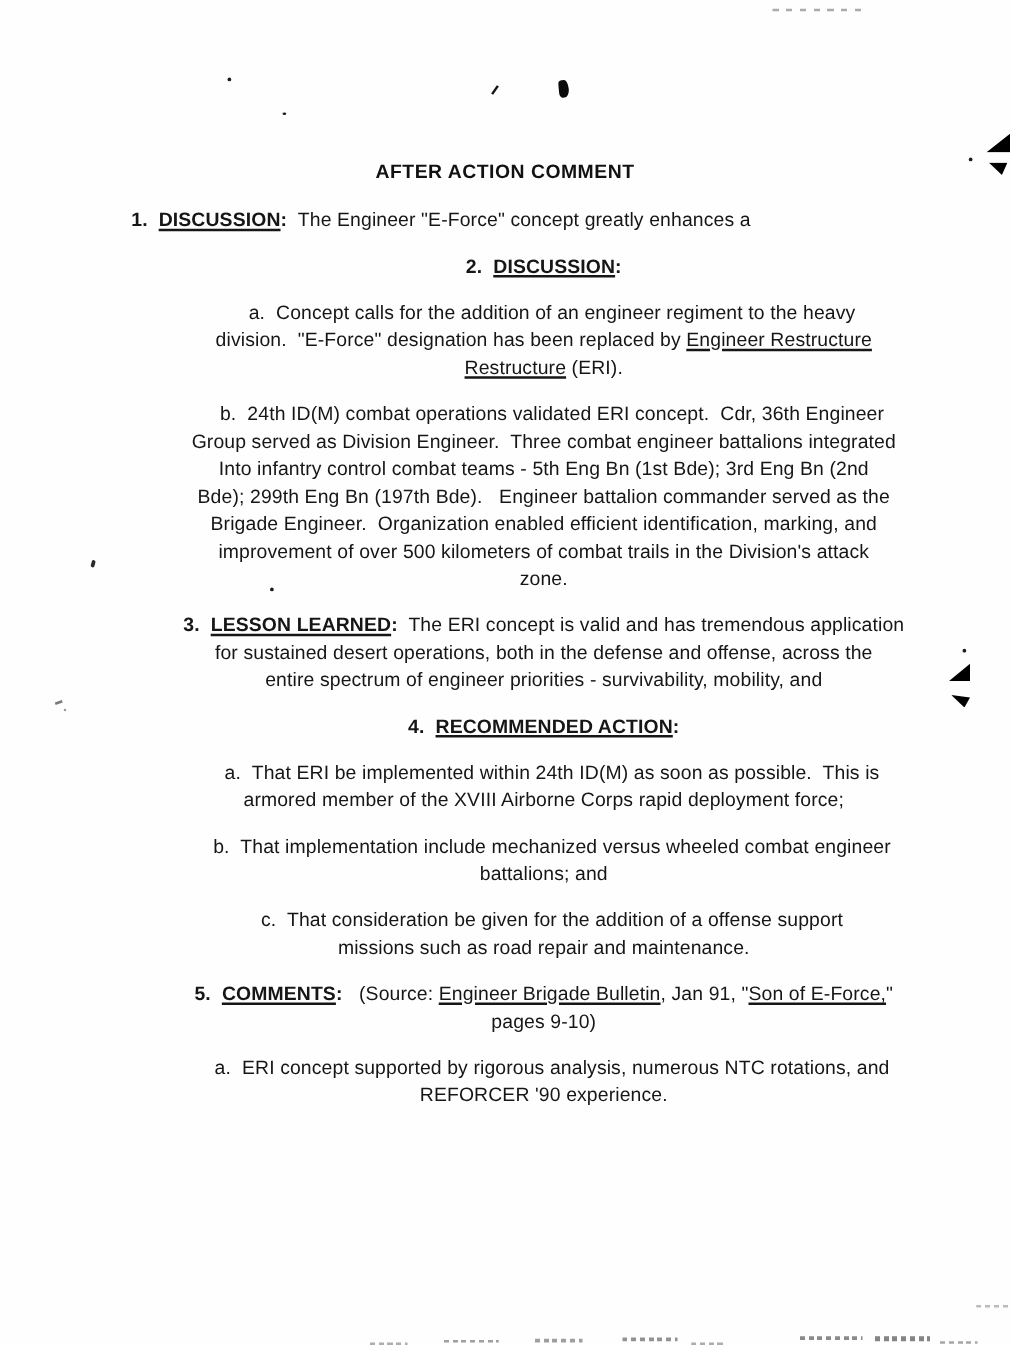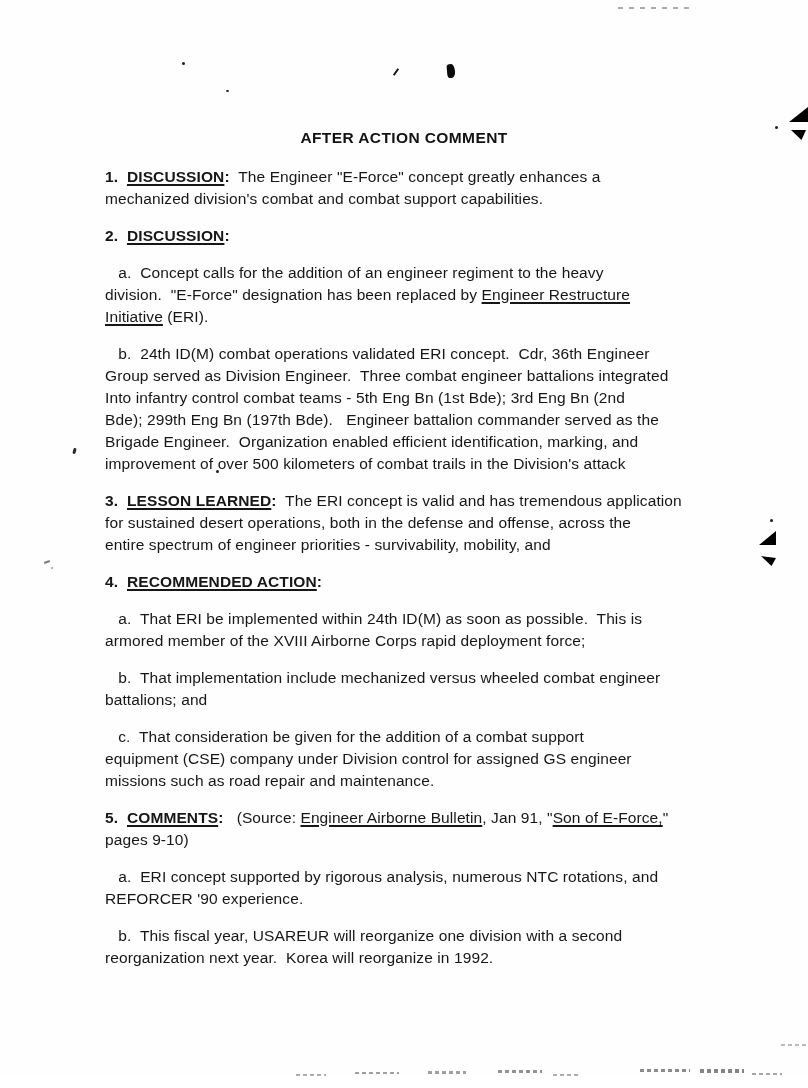--- a/index.html
+++ b/index.html
@@ -21,21 +21,21 @@
     color:#111;
   }
   .doc-body {
     position:absolute;
     left:105px; top:166px;
     width:660px;
     font-size:15.5px;
     line-height:22px;
     letter-spacing:0.1px;
   }
-  .para + .para { margin-top:15px; }
+  .para + .para { margin-top:15px;text-align:center; }
   .line { white-space:pre; }
   .u { text-decoration:underline; text-underline-offset:2px; text-decoration-thickness:1.5px; }
   .b { font-weight:700; }
 
   
   .art { position:absolute; }
   .speck { background:#1d1d1d; border-radius:50%; }
   .tri { background:#000; }
   .dashes { background:repeating-linear-gradient(90deg, #8f8f8f 0 5px, transparent 5px 11px); }
   .noise { background:repeating-linear-gradient(90deg, #777 0 4px, transparent 4px 7px); }
@@ -43,70 +43,65 @@
 </head>
 <body>
 
 <div class="page">
 
   <div class="doc-title">AFTER ACTION COMMENT</div>
 
   <div class="doc-body">
       <div class="para">
         <div class="line"><span class="b">1.  </span><span class="u b">DISCUSSION</span><span class="b">:</span><span>  The Engineer "E-Force" concept greatly enhances a</span></div>
-        <div class="line"><span>mechanized division's combat and combat support capabilities.</span></div>
       </div>
       <div class="para">
         <div class="line"><span class="b">2.  </span><span class="u b">DISCUSSION</span><span class="b">:</span></div>
       </div>
       <div class="para">
         <div class="line"><span>   a.  Concept calls for the addition of an engineer regiment to the heavy</span></div>
         <div class="line"><span>division.  "E-Force" designation has been replaced by </span><span class="u">Engineer Restructure</span></div>
-        <div class="line"><span class="u">Initiative</span><span> (ERI).</span></div>
+        <div class="line"><span class="u">Restructure</span><span> (ERI).</span></div>
       </div>
       <div class="para">
         <div class="line"><span>   b.  24th ID(M) combat operations validated ERI concept.  Cdr, 36th Engineer</span></div>
         <div class="line"><span>Group served as Division Engineer.  Three combat engineer battalions integrated</span></div>
         <div class="line"><span>Into infantry control combat teams - 5th Eng Bn (1st Bde); 3rd Eng Bn (2nd</span></div>
         <div class="line"><span>Bde); 299th Eng Bn (197th Bde).   Engineer battalion commander served as the</span></div>
         <div class="line"><span>Brigade Engineer.  Organization enabled efficient identification, marking, and</span></div>
         <div class="line"><span>improvement of over 500 kilometers of combat trails in the Division's attack</span></div>
+        <div class="line"><span>zone.</span></div>
       </div>
       <div class="para">
         <div class="line"><span class="b">3.  </span><span class="u b">LESSON LEARNED</span><span class="b">:</span><span>  The ERI concept is valid and has tremendous application</span></div>
         <div class="line"><span>for sustained desert operations, both in the defense and offense, across the</span></div>
         <div class="line"><span>entire spectrum of engineer priorities - survivability, mobility, and</span></div>
       </div>
       <div class="para">
         <div class="line"><span class="b">4.  </span><span class="u b">RECOMMENDED ACTION</span><span class="b">:</span></div>
       </div>
       <div class="para">
         <div class="line"><span>   a.  That ERI be implemented within 24th ID(M) as soon as possible.  This is</span></div>
         <div class="line"><span>armored member of the XVIII Airborne Corps rapid deployment force;</span></div>
       </div>
       <div class="para">
         <div class="line"><span>   b.  That implementation include mechanized versus wheeled combat engineer</span></div>
         <div class="line"><span>battalions; and</span></div>
       </div>
       <div class="para">
-        <div class="line"><span>   c.  That consideration be given for the addition of a combat support</span></div>
-        <div class="line"><span>equipment (CSE) company under Division control for assigned GS engineer</span></div>
+        <div class="line"><span>   c.  That consideration be given for the addition of a offense support</span></div>
         <div class="line"><span>missions such as road repair and maintenance.</span></div>
       </div>
       <div class="para">
-        <div class="line"><span class="b">5.  </span><span class="u b">COMMENTS</span><span class="b">:</span><span>   (Source: </span><span class="u">Engineer Airborne Bulletin</span><span>, Jan 91, "</span><span class="u">Son of E-Force,</span><span>"</span></div>
+        <div class="line"><span class="b">5.  </span><span class="u b">COMMENTS</span><span class="b">:</span><span>   (Source: </span><span class="u">Engineer Brigade Bulletin</span><span>, Jan 91, "</span><span class="u">Son of E-Force,</span><span>"</span></div>
         <div class="line"><span>pages 9-10)</span></div>
       </div>
       <div class="para">
         <div class="line"><span>   a.  ERI concept supported by rigorous analysis, numerous NTC rotations, and</span></div>
         <div class="line"><span>REFORCER '90 experience.</span></div>
-      </div>
-      <div class="para">
-        <div class="line"><span>   b.  This fiscal year, USAREUR will reorganize one division with a second</span></div>
-        <div class="line"><span>reorganization next year.  Korea will reorganize in 1992.</span></div>
       </div>
     </div>
 
   <div class="art dashes" style="left:618px; top:7px; width:72px; height:2px; opacity:.75;"></div>
   <div class="art speck" style="left:182px; top:62px; width:3px; height:3px;"></div>
   <div class="art speck" style="left:226px; top:90px; width:3px; height:2px;"></div>
   <div class="art" style="left:395px; top:68px; width:2px; height:8px; background:#151515; transform:rotate(35deg);"></div>
   <div class="art" style="left:447px; top:64px; width:8px; height:14px; background:#0b0b0b; border-radius:45% 55% 60% 40% / 30% 70% 60% 40%; transform:rotate(-5deg);"></div>
 
   <div class="art tri" style="left:789px; top:107px; width:19px; height:15px; clip-path:polygon(0 100%, 100% 0, 100% 100%);"></div>

